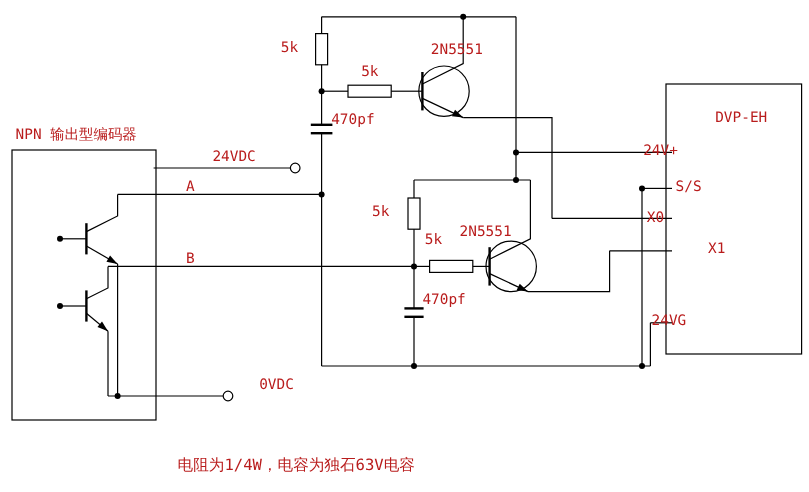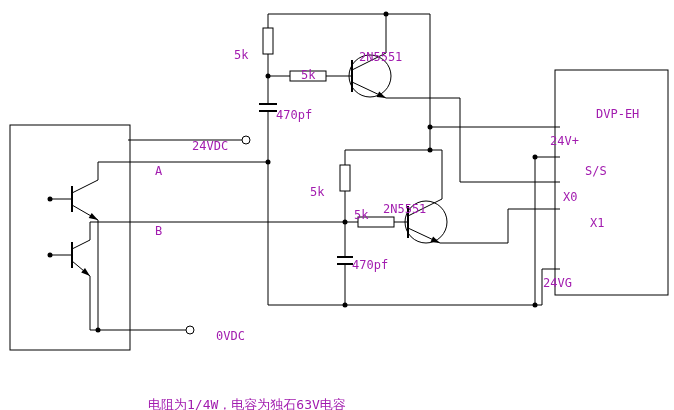--- a/index.html
+++ b/index.html
@@ -10,22 +10,21 @@
     font-family:"DejaVu Sans Mono","Liberation Mono",monospace;
     color:#000;
     overflow:hidden;
   }
   .canvas svg{position:absolute;left:0;top:0;}
   .lbl{
     position:absolute;
     font-size:12px;
     line-height:13px;
     white-space:nowrap;
-    color:#a21caf;
-    margin-top:16px;
+    color:#b91c1c;
   }
   .note{font-size:13px;text-align:center;}
 </style>
 </head>
 <body>
 
 <div class="canvas">
 
   <svg width="674" height="410" viewBox="0 0 674 410" stroke="#000" stroke-width="1" fill="none">
 
@@ -111,34 +110,35 @@
       <circle cx="430" cy="127" r="2.5"></circle>
       <circle cx="430" cy="150" r="2.5"></circle>
       <circle cx="535" cy="157" r="2.5"></circle>
       <circle cx="535" cy="305" r="2.5"></circle>
       <circle cx="50" cy="199" r="2.5"></circle>
       <circle cx="50" cy="255" r="2.5"></circle>
       <circle cx="98" cy="330" r="2.5"></circle>
     </g>
   </svg>
 
+  <div class="lbl" style="left:13px;top:106px">NPN 输出型编码器</div>
   <div class="lbl" style="left:234px;top:33px">5k</div>
   <div class="lbl" style="left:301px;top:53px">5k</div>
   <div class="lbl" style="left:359px;top:35px">2N5551</div>
   <div class="lbl" style="left:276px;top:93px">470pf</div>
-  <div class="lbl" style="left:192px;top:124px">24VDC</div>
+  <div class="lbl" style="left:177px;top:124px">24VDC</div>
   <div class="lbl" style="left:155px;top:149px">A</div>
   <div class="lbl" style="left:155px;top:209px">B</div>
   <div class="lbl" style="left:310px;top:170px">5k</div>
   <div class="lbl" style="left:354px;top:193px">5k</div>
   <div class="lbl" style="left:383px;top:187px">2N5551</div>
   <div class="lbl" style="left:352px;top:243px">470pf</div>
   <div class="lbl" style="left:216px;top:314px">0VDC</div>
 
   <div class="lbl" style="left:596px;top:92px">DVP-EH</div>
-  <div class="lbl" style="left:550px;top:119px">24V+</div>
-  <div class="lbl" style="left:585px;top:149px">S/S</div>
-  <div class="lbl" style="left:563px;top:175px">X0</div>
+  <div class="lbl" style="left:536px;top:119px">24V+</div>
+  <div class="lbl" style="left:563px;top:149px">S/S</div>
+  <div class="lbl" style="left:539px;top:175px">X0</div>
   <div class="lbl" style="left:590px;top:201px">X1</div>
   <div class="lbl" style="left:543px;top:261px">24VG</div>
 
   <div class="lbl note" style="left:148px;top:382px">电阻为1/4W，电容为独石63V电容</div>
 </div>
 
 </body></html>

